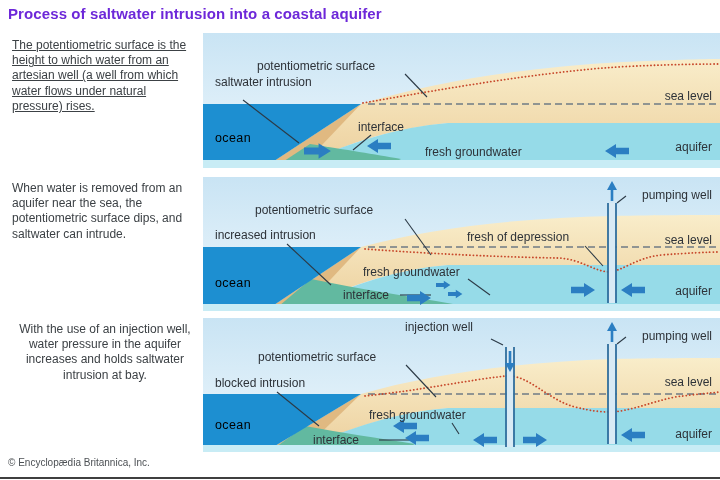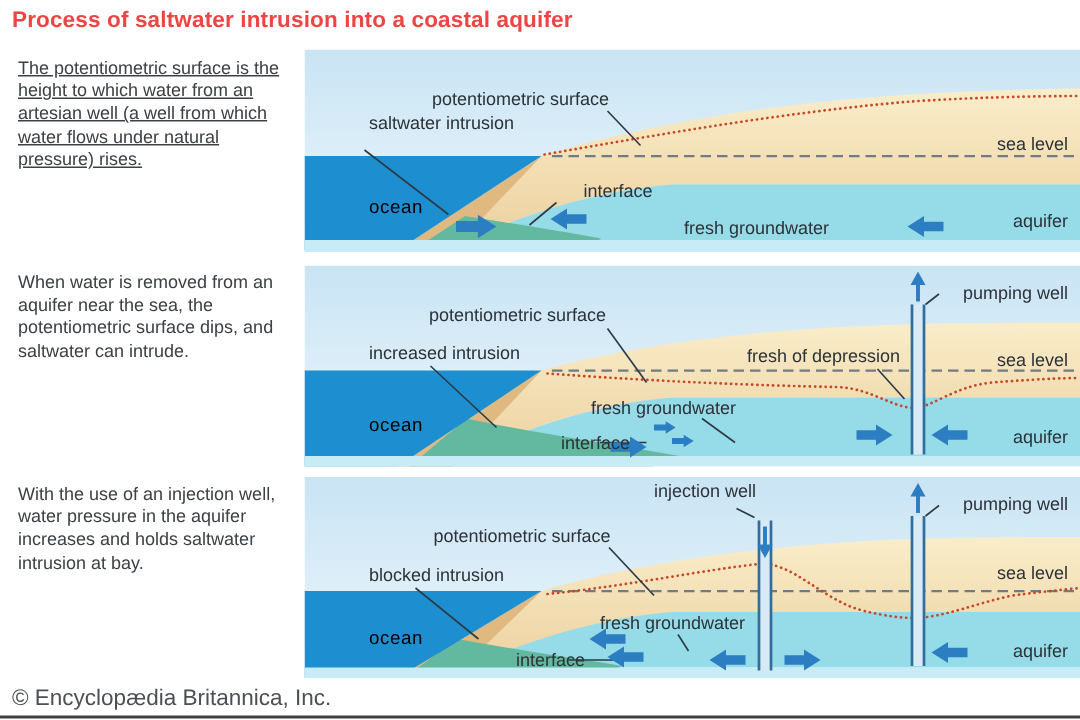--- a/index.html
+++ b/index.html
@@ -1,41 +1,41 @@
 <!DOCTYPE html>
 <html><head>
 <meta charset="utf-8">
 <style>
   html,body{margin:0;padding:0;}
   body{
     width:720px;height:480px;background:#ffffff;position:relative;overflow:hidden;
     font-family:"Liberation Sans","DejaVu Sans",sans-serif;
   }
   .page-title{
-    position:absolute;left:8px;top:5px;font-size:15px;font-weight:bold;color:#ef4444;
+    position:absolute;left:8px;top:5px;font-size:15px;font-weight:bold;color:#6d28d9;
     letter-spacing:.1px;
   }
   .desc{
     position:absolute;left:12px;width:186px;font-size:12px;line-height:1.27;color:#3c4145;
   }
   .desc1{top:38px;text-decoration:underline;}
   .desc2{top:181px;}
-  .desc3{top:322px;}
+  .desc3{top:322px;text-align:center;}
   .credit{
-    position:absolute;left:8px;top:457px;font-size:15px;color:#4c5054;
+    position:absolute;left:8px;top:457px;font-size:10px;color:#4c5054;
   }
   .panel{
     position:absolute;left:203px;width:517px;height:134px;
   }
   .panel1{top:33px;height:135px;}
   .panel2{top:177px;}
   .panel3{top:318px;}
   .panel svg{position:absolute;left:0;top:0;display:block;}
   .panel-label{
-    position:absolute;font-size:12px;color:#2d3238;white-space:nowrap;line-height:1.05;margin-left:31px;
+    position:absolute;font-size:12px;color:#2d3238;white-space:nowrap;line-height:1.05;
   }
   .lbl-ocean{color:#000000;font-size:12.5px;letter-spacing:.4px;}
   .bottom-edge{
     position:absolute;left:0;top:477px;width:720px;height:2px;background:#3f3f3f;
   }
 </style>
 </head>
 <body>
 
 <div class="page-title">Process of saltwater intrusion into a coastal aquifer</div>

